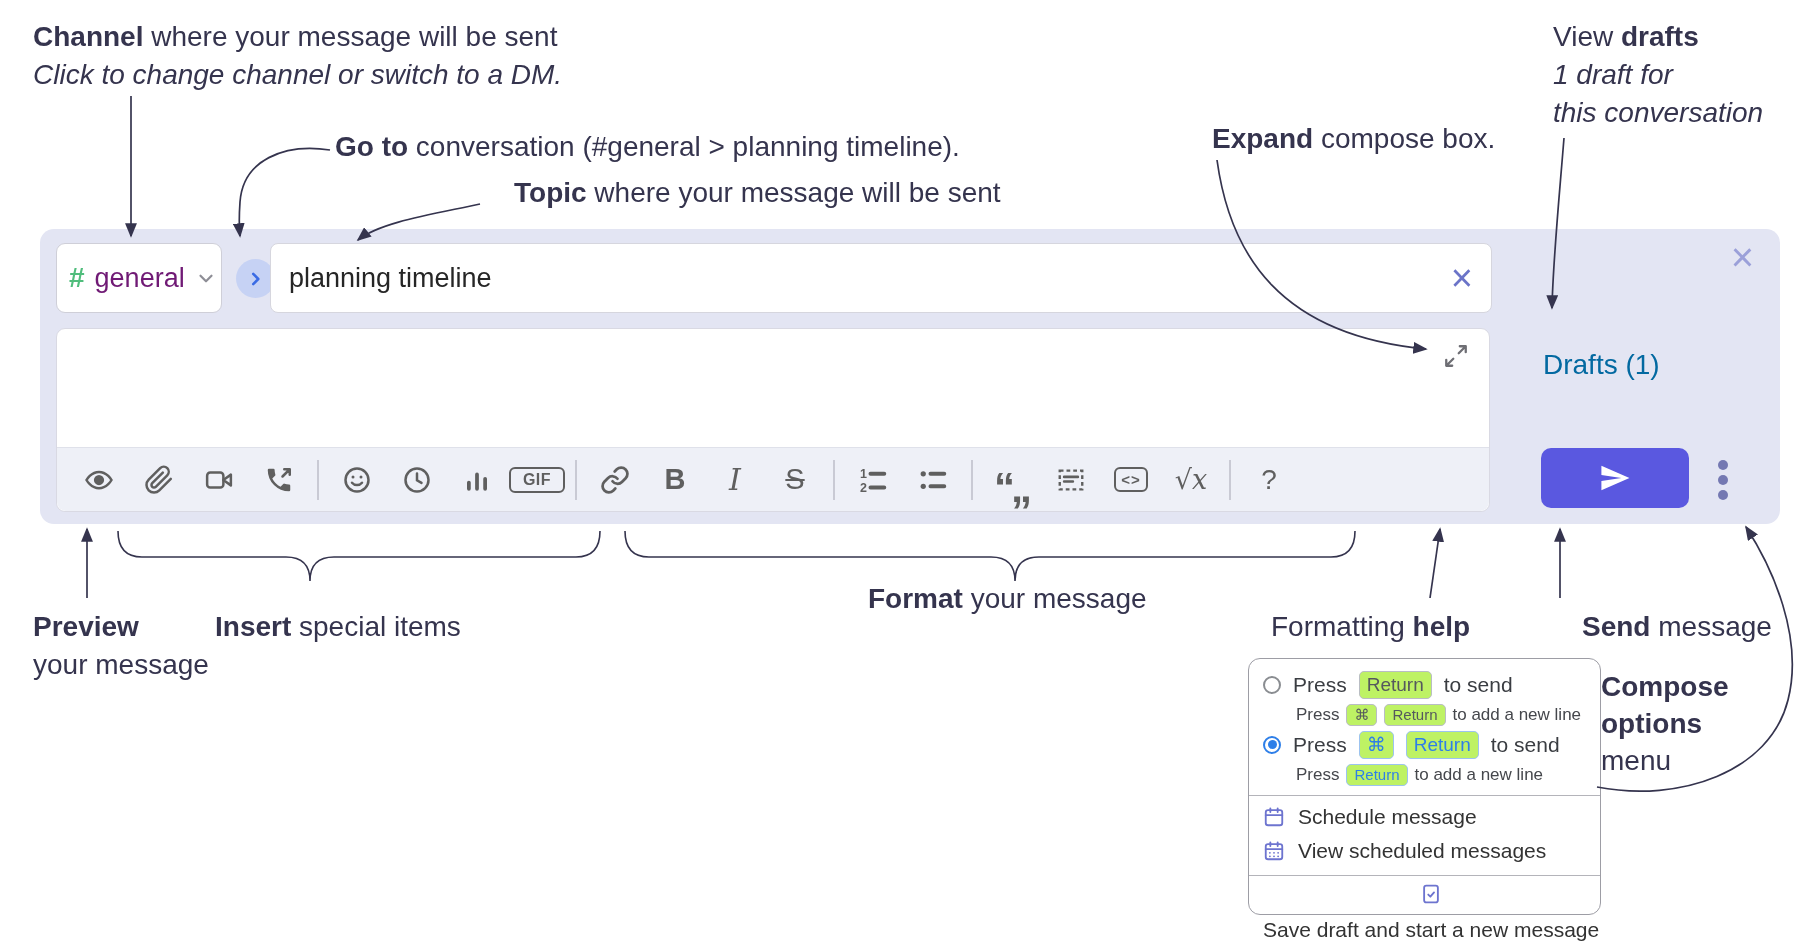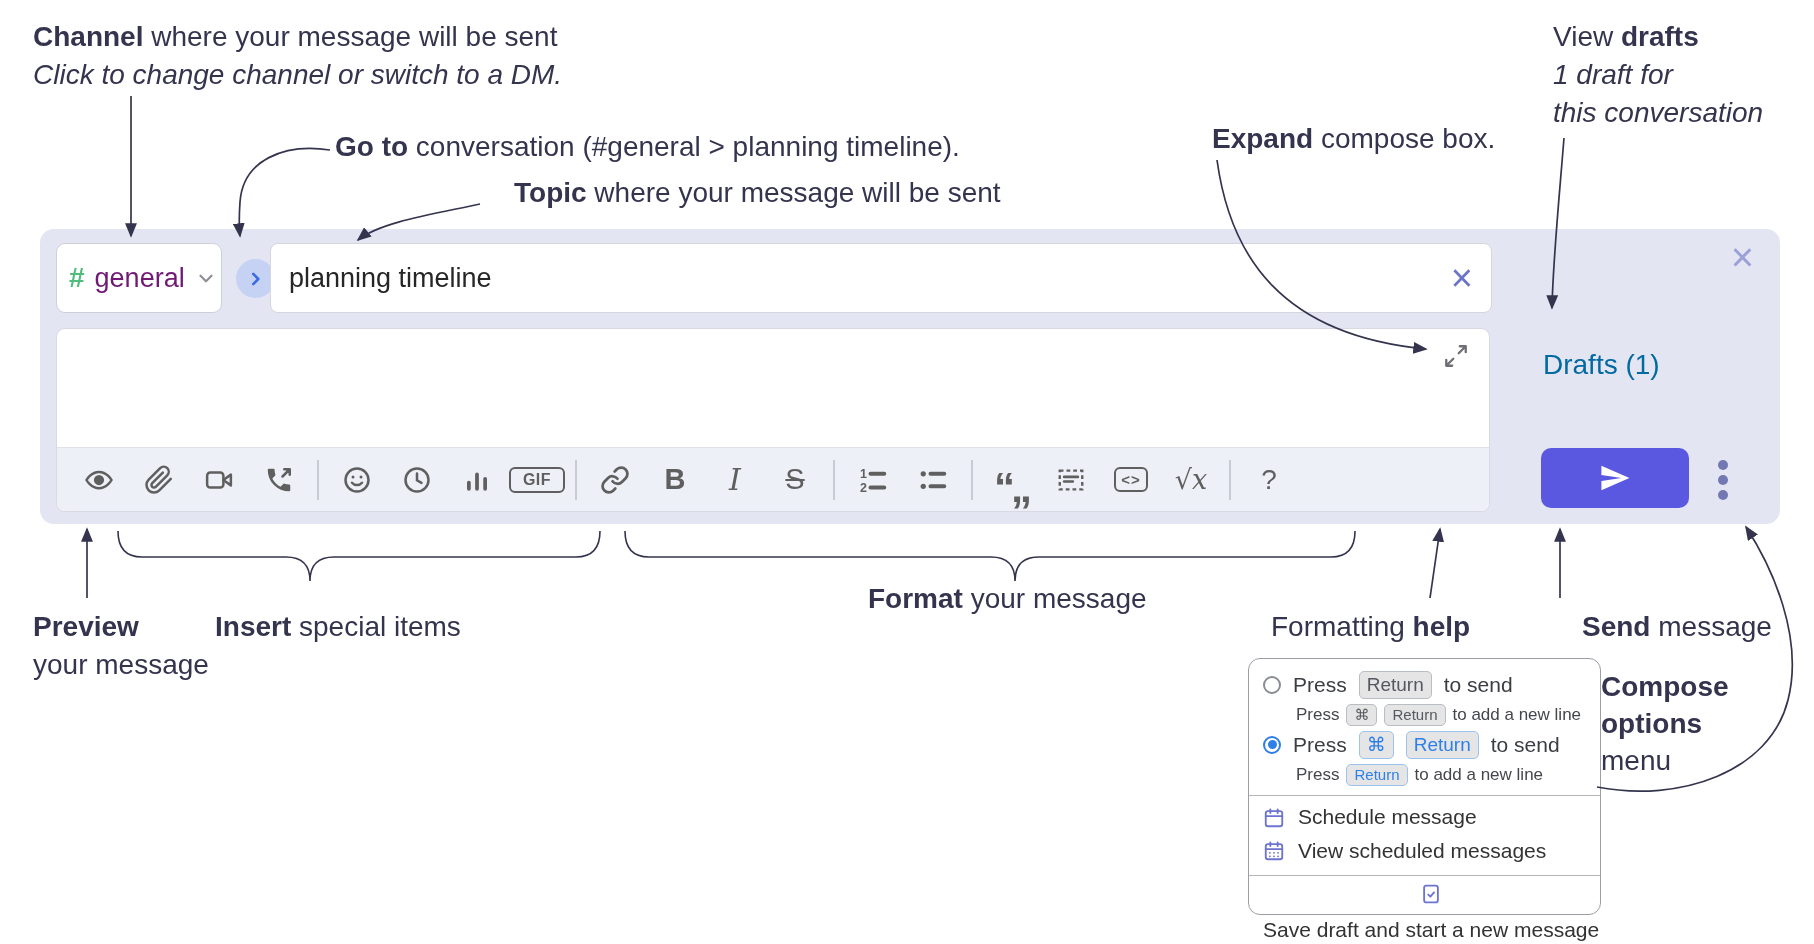--- a/index.html
+++ b/index.html
@@ -56,21 +56,21 @@
   .dots span{width:10px;height:10px;border-radius:50%;background:#7478b2;}
   
   .popup{position:absolute;left:1233px;top:658px;width:353px;height:257px;background:#fff;
          border:1.6px solid #9d9da5;border-radius:12px;box-sizing:border-box;margin-left:15px;}
   .popt{position:absolute;left:14px;display:flex;align-items:center;gap:12px;font-size:21px;color:#3a3d42;}
   .psub{position:absolute;left:47px;font-size:17px;color:#45474c;display:flex;align-items:center;gap:7px;}
   .radio{width:18px;height:18px;border:2px solid #8a8d91;border-radius:50%;box-sizing:border-box;flex:0 0 auto;}
   .radio.sel{border-color:#2e7fe8;position:relative;}
   .radio.sel:after{content:"";position:absolute;left:2.5px;top:2.5px;width:9px;height:9px;
                    border-radius:50%;background:#2e7fe8;}
-  .kbd{border:1px solid #b9bdc4;border-radius:5px;background:#e5e5e5;color:#55585e;
+  .kbd{border:1px solid #b9bdc4;border-radius:5px;background:#bef264;color:#55585e;
        padding:0 7px;line-height:1.35;display:inline-block;}
   .kbd.blue{border-color:#9cc3f0;color:#2e7fe8;}
   .popt .kbd{font-size:19px;}
   .psub .kbd{font-size:15px;}
   .pdiv{position:absolute;left:0;right:0;height:0;border-top:1.4px solid #b4b4ba;}
   .pitem{position:absolute;left:14px;display:flex;align-items:center;gap:13px;font-size:21px;
          color:#333;cursor:pointer;}
   .picon{width:22px;height:22px;flex:0 0 auto;}
 </style>
 </head>
@@ -290,21 +290,21 @@
         <span class="kbd blue">⌘</span>
         <span class="kbd blue">Return</span>
         <span>to send</span>
     </div>
     <div class="psub" style="top:105px;">
       <span>Press</span>
         <span class="kbd blue">Return</span>
         <span>to add a new line</span>
     </div>
     <div class="pdiv" style="top:136px;"></div>
-    <div class="pitem" style="top:146px;align-items:flex-end;">
+    <div class="pitem" style="top:146px;">
       <svg class="picon" viewBox="0 0 24 24" fill="none" stroke="#6d74cf" stroke-width="2" stroke-linecap="round">
           <rect x="3" y="4.5" width="18" height="16.5" rx="2.5"></rect>
           <path d="M3 10h18M8 2.5v4M16 2.5v4"></path>
         </svg>
       <span>Schedule message</span>
     </div>
     <div class="pitem" style="top:180px;">
       <svg class="picon" viewBox="0 0 24 24" fill="none" stroke="#6d74cf" stroke-width="2" stroke-linecap="round">
           <rect x="3" y="4.5" width="18" height="16.5" rx="2.5"></rect>
           <path d="M3 10h18M8 2.5v4M16 2.5v4"></path>

